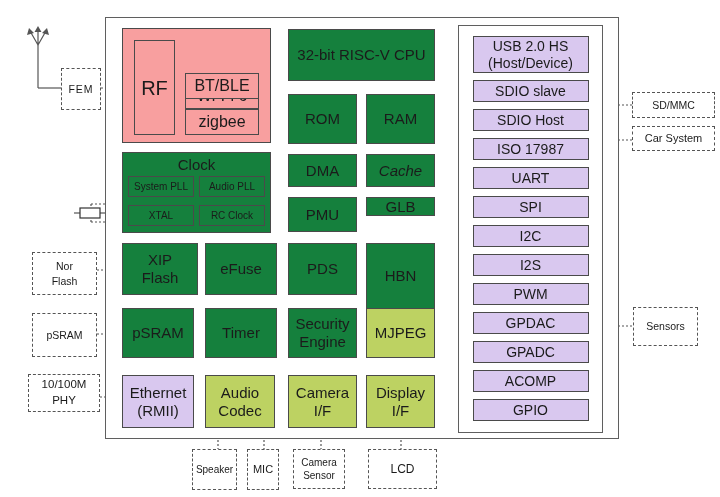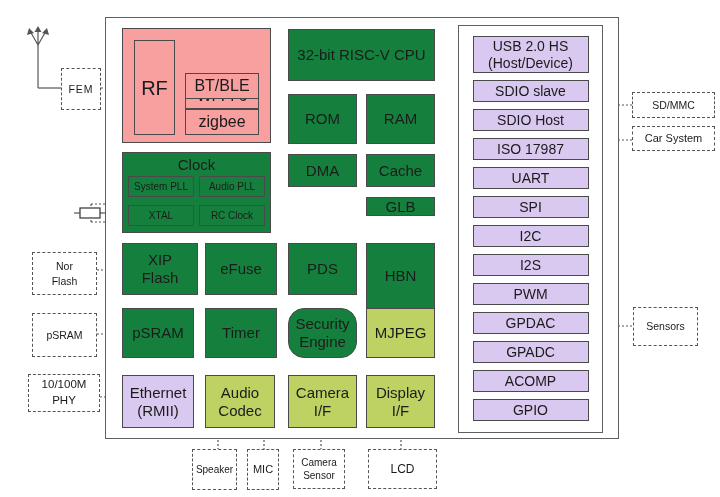--- a/index.html
+++ b/index.html
@@ -89,30 +89,31 @@
   <div class="clock-title" style="left:122px;top:156px;width:149px;">Clock</div>
   <div class="box tan mini" style="left:128px;top:176px;width:66px;height:21px;">System PLL</div>
   <div class="box tan mini" style="left:199px;top:176px;width:66px;height:21px;">Audio PLL</div>
   <div class="box tan mini" style="left:128px;top:205px;width:66px;height:21px;">XTAL</div>
   <div class="box tan mini" style="left:199px;top:205px;width:66px;height:21px;">RC Clock</div>
 
   <div class="box tan" style="left:288px;top:29px;width:147px;height:52px;">32-bit RISC-V CPU</div>
   <div class="box tan" style="left:288px;top:94px;width:69px;height:50px;">ROM</div>
   <div class="box tan" style="left:366px;top:94px;width:69px;height:50px;">RAM</div>
   <div class="box tan" style="left:288px;top:154px;width:69px;height:33px;">DMA</div>
-  <div class="box tan" style="left:366px;top:154px;width:69px;height:33px;">Cache</div>
+  <div class="box tan" style="left:366px;top:154px;width:69px;height:33px;font-style:italic;">Cache</div>
+  <div class="box tan" style="left:288px;top:197px;width:69px;height:35px;">PMU</div>
   <div class="box tan" style="left:366px;top:197px;width:69px;height:19px;">GLB</div>
   <div class="box tan" style="left:122px;top:243px;width:76px;height:52px;">XIP
 Flash</div>
   <div class="box tan" style="left:205px;top:243px;width:72px;height:52px;">eFuse</div>
   <div class="box tan" style="left:288px;top:243px;width:69px;height:52px;">PDS</div>
   <div class="box tan" style="left:366px;top:243px;width:69px;height:66px;">HBN</div>
   <div class="box tan" style="left:122px;top:308px;width:72px;height:50px;">pSRAM</div>
   <div class="box tan" style="left:205px;top:308px;width:72px;height:50px;">Timer</div>
-  <div class="box tan" style="left:288px;top:308px;width:69px;height:50px;border-radius:16px;">Security
+  <div class="box tan" style="left:288px;top:308px;width:69px;height:50px;">Security
 Engine</div>
   <div class="box green" style="left:366px;top:308px;width:69px;height:50px;">MJPEG</div>
   <div class="box purple" style="left:122px;top:375px;width:72px;height:53px;">Ethernet
 (RMII)</div>
   <div class="box green" style="left:205px;top:375px;width:70px;height:53px;">Audio
 Codec</div>
   <div class="box green" style="left:288px;top:375px;width:69px;height:53px;">Camera
 I/F</div>
   <div class="box green" style="left:366px;top:375px;width:69px;height:53px;">Display
 I/F</div>

